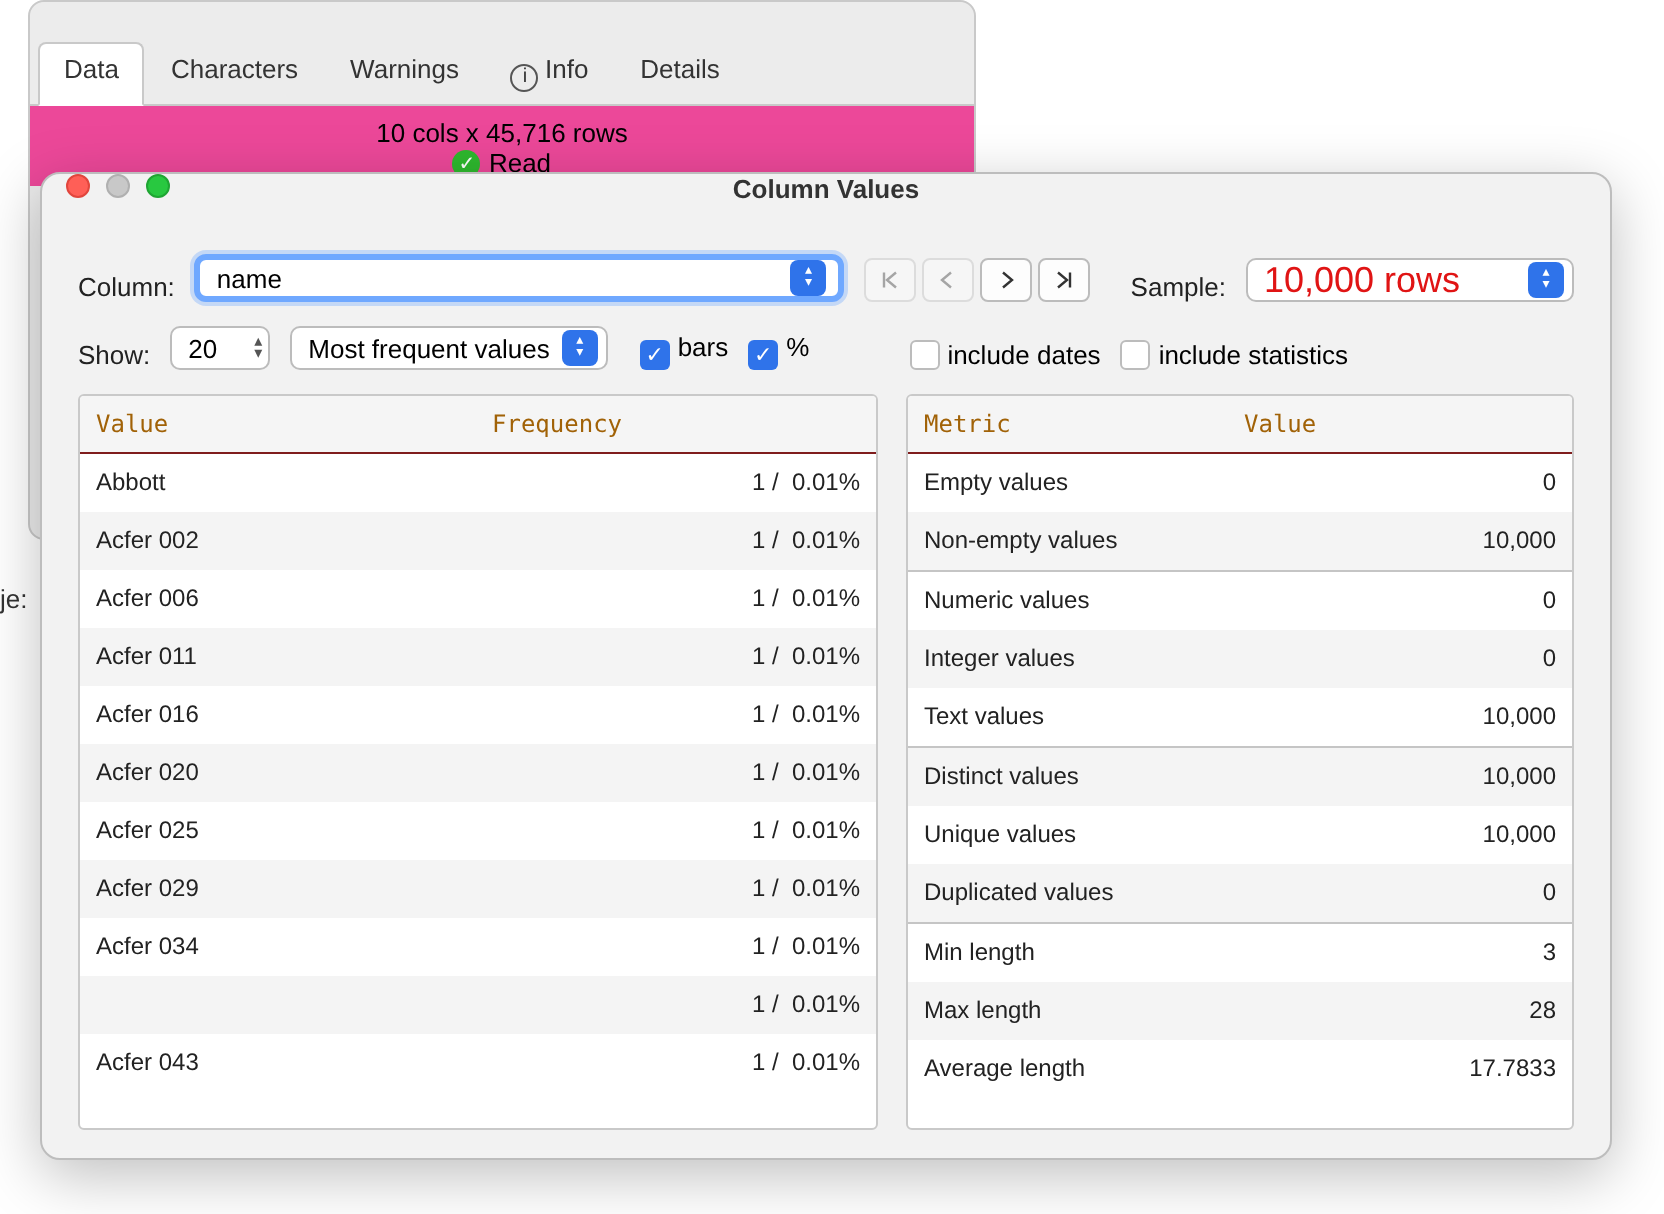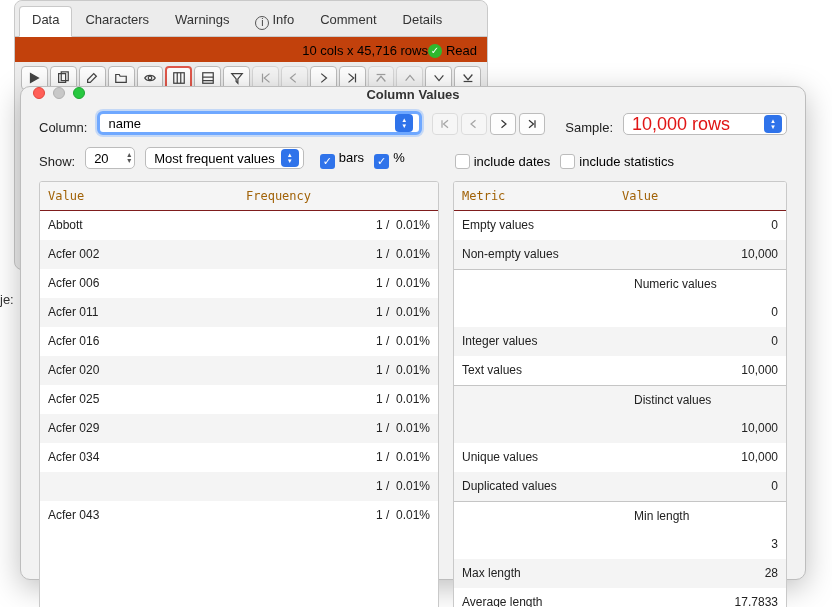--- a/index.html
+++ b/index.html
@@ -18,21 +18,21 @@
     top: 0; left: 14px;
     width: 474px;
     height: 270px;
     border: 1px solid #c9c9c9;
     border-radius: 8px;
     background: #ececec;
   }
   .tabs {
     display: flex;
     gap: 0;
-    padding: 4px 4px 0 4px;
+    padding: 19px 4px 0 4px;
     background: #ececec;
     border-radius: 8px 8px 0 0;
     border-bottom: 1px solid #c9c9c9;
   }
   .tab {
     padding: 5px 12px 6px 12px;
     font-size: 13px;
     color: #333;
     border: 1px solid transparent;
     position: relative;
@@ -50,25 +50,26 @@
     border: 1.2px solid #555;
     border-radius: 50%;
     text-align: center;
     line-height: 12px;
     font-size: 10px;
     margin-right: 3px;
     vertical-align: -2px;
   }
   .bg-status {
     display: flex;
-    justify-content: flex-end;
+    justify-content: center;
     align-items: center;
     padding: 6px 10px 4px 10px;
-    background: #c2410c;
+    background: #ec4899;
     font-size: 13px;
+    flex-direction: column;
   }
   .read-badge { display: flex; align-items: center; gap: 4px; }
   .green-dot { width: 14px; height: 14px; background: #2eb82e; border-radius: 50%; display: inline-flex; align-items: center; justify-content: center; color: #fff; font-size: 10px; }
   .toolbar {
     display: flex;
     gap: 2px;
     padding: 4px 6px 8px 6px;
     background: #ececec;
   }
   .tool-btn {
@@ -224,32 +225,31 @@
     color: #222;
     border-bottom: 1px solid transparent;
     align-items: flex-end;
   }
   .trow:nth-child(even) { background: #f4f4f4; }
   .trow:nth-child(odd) { background: #fff; }
   .tbl-left .th:first-child, .tbl-left .td:first-child { flex: 1; }
   .tbl-left .th:last-child, .tbl-left .td:last-child { width: 200px; text-align: right; white-space: pre; }
   .tbl-right .th:first-child, .tbl-right .td:first-child { width: 160px; }
   .tbl-right .th:last-child, .tbl-right .td:last-child { flex: 1; text-align: right; }
-  .metric-group-sep { border-top: 1px solid #c5c5c5; flex-direction: column; }
+  .metric-group-sep { border-top: 1px solid #c5c5c5; }
 </style>
 </head>
 <body>
 
 <div class="bg-window">
   <div class="tabs" id="bg-tabs">
       <div class="tab active">Data</div>
       <div class="tab">Characters</div>
       <div class="tab">Warnings</div>
       <div class="tab"><span class="icon-info">i</span>Info</div>
-      <div class="tab">Comment</div>
       <div class="tab">Details</div>
     </div>
   <div class="bg-status">
     <span>10 cols x 45,716 rows</span>
     <span class="read-badge">
       <span class="green-dot">✓</span>
       <span>Read</span>
     </span>
   </div>
   <div class="toolbar">

